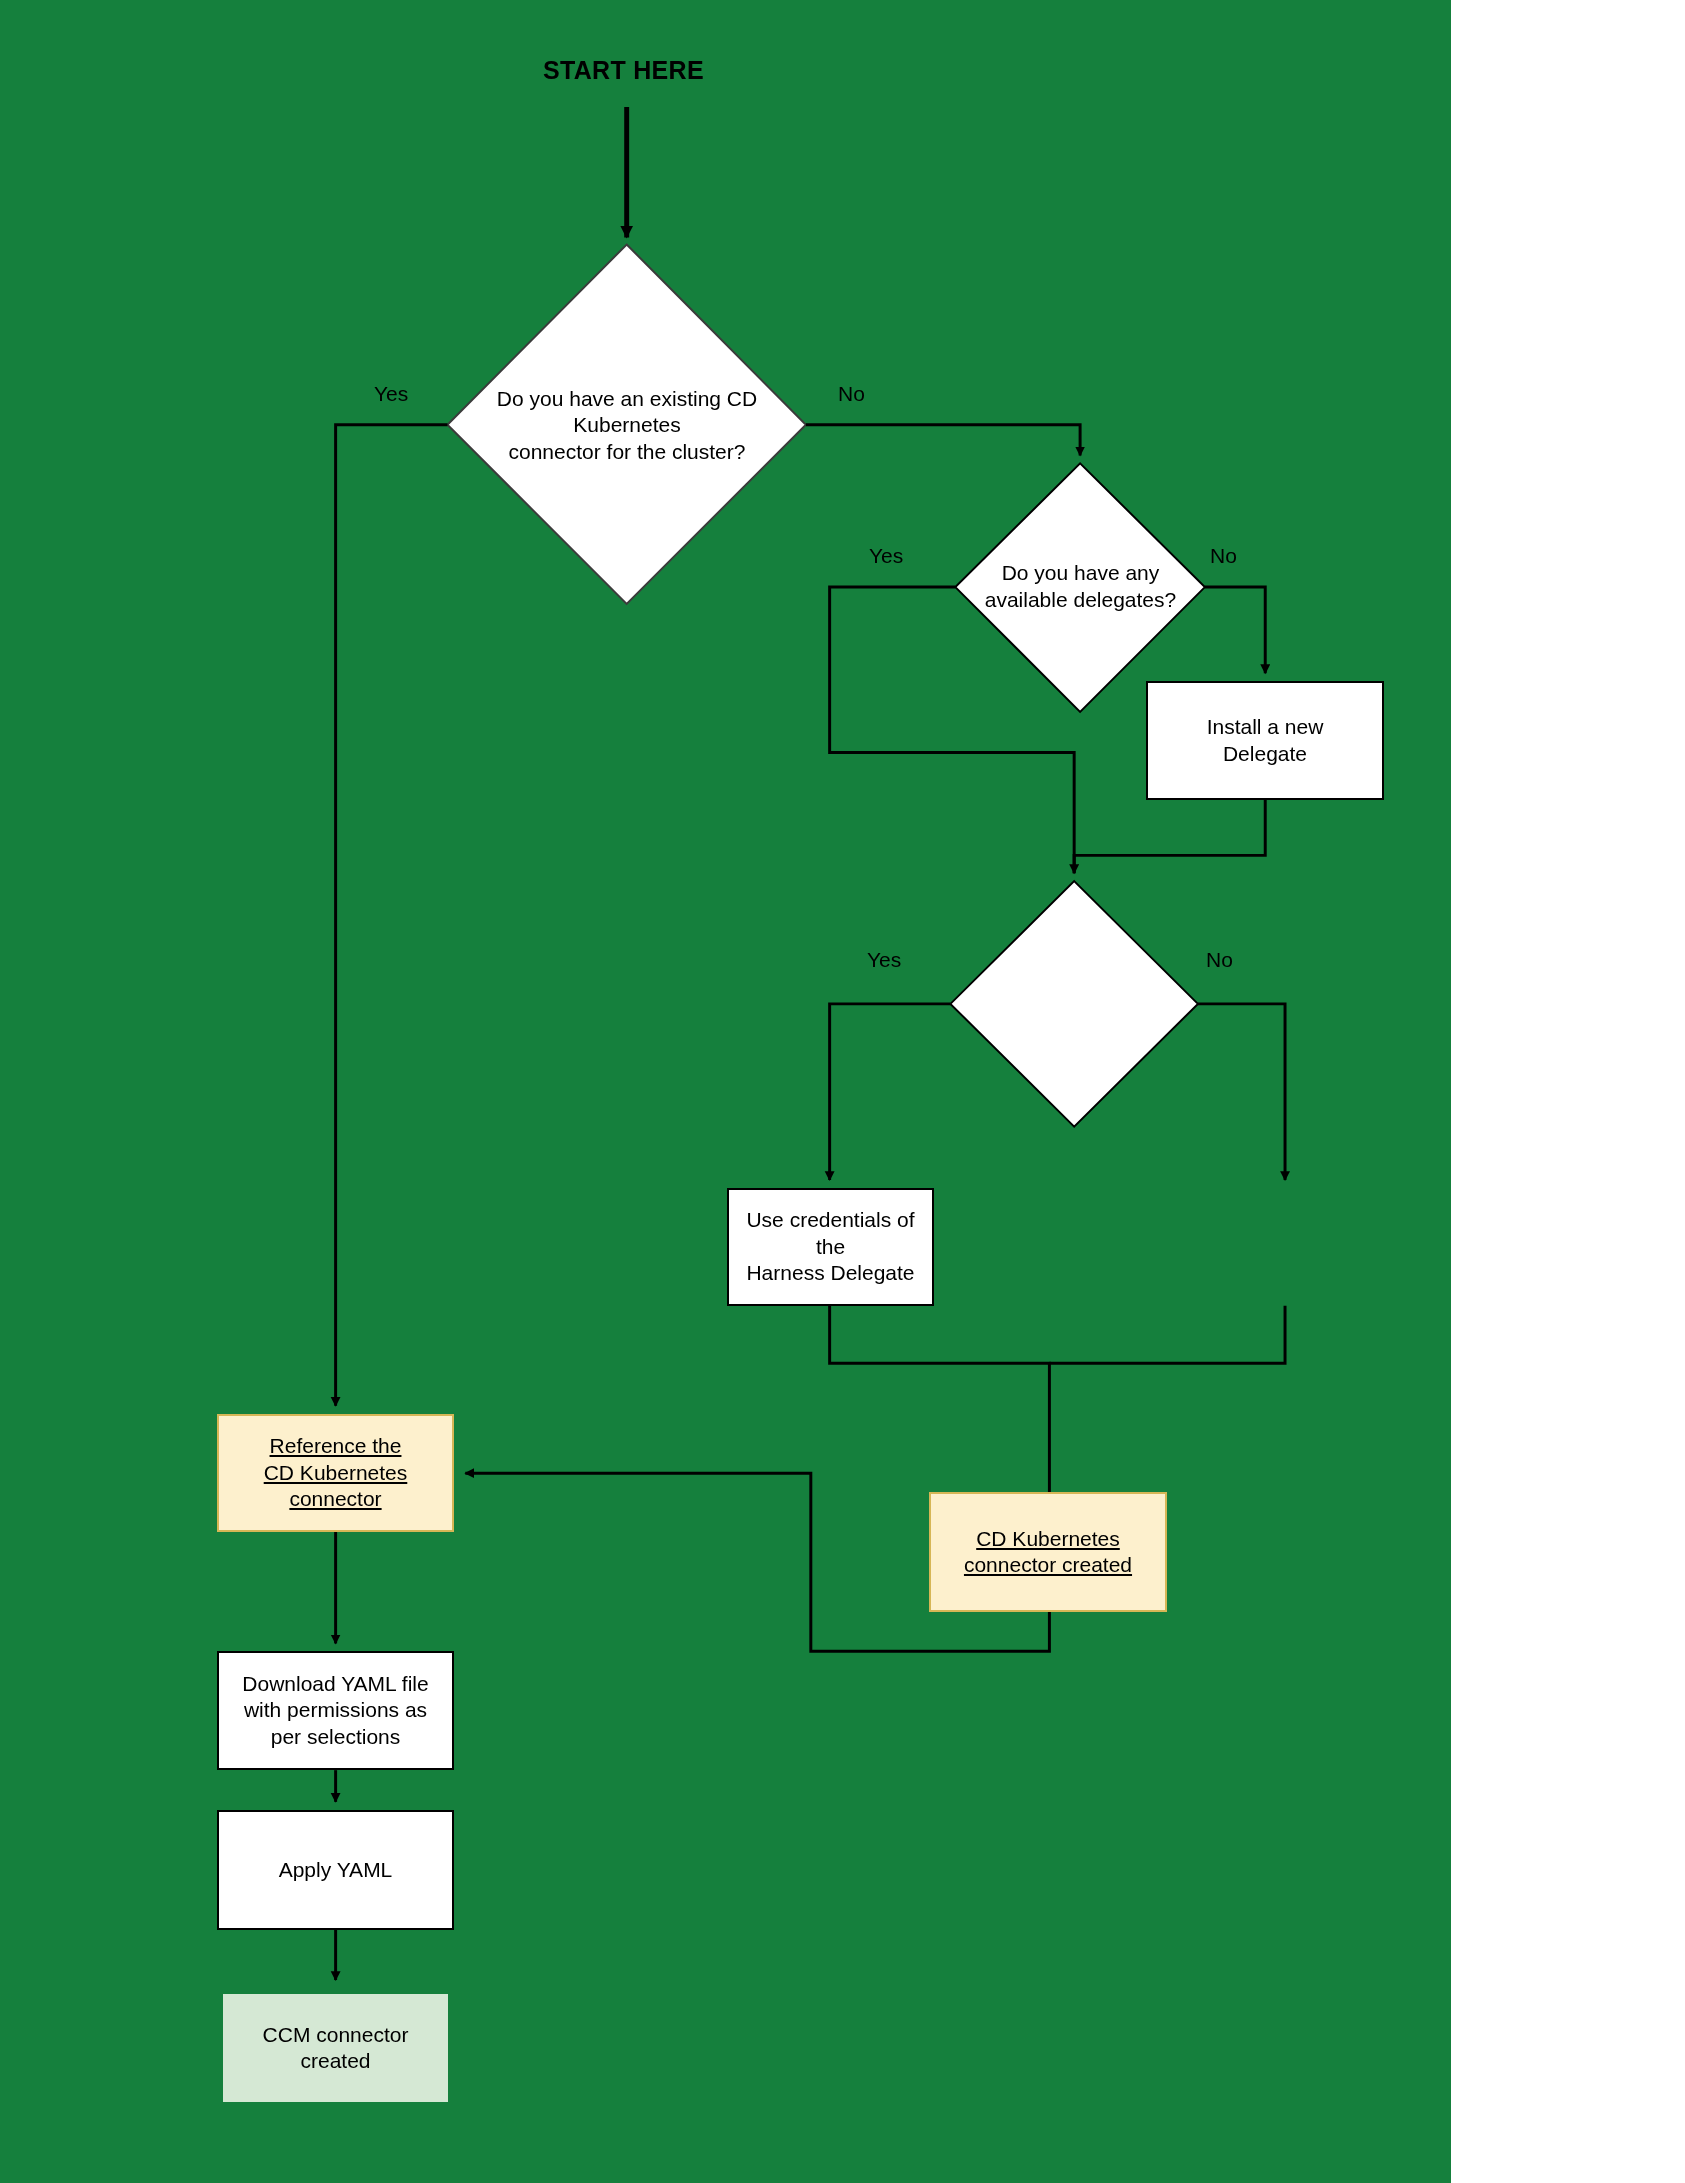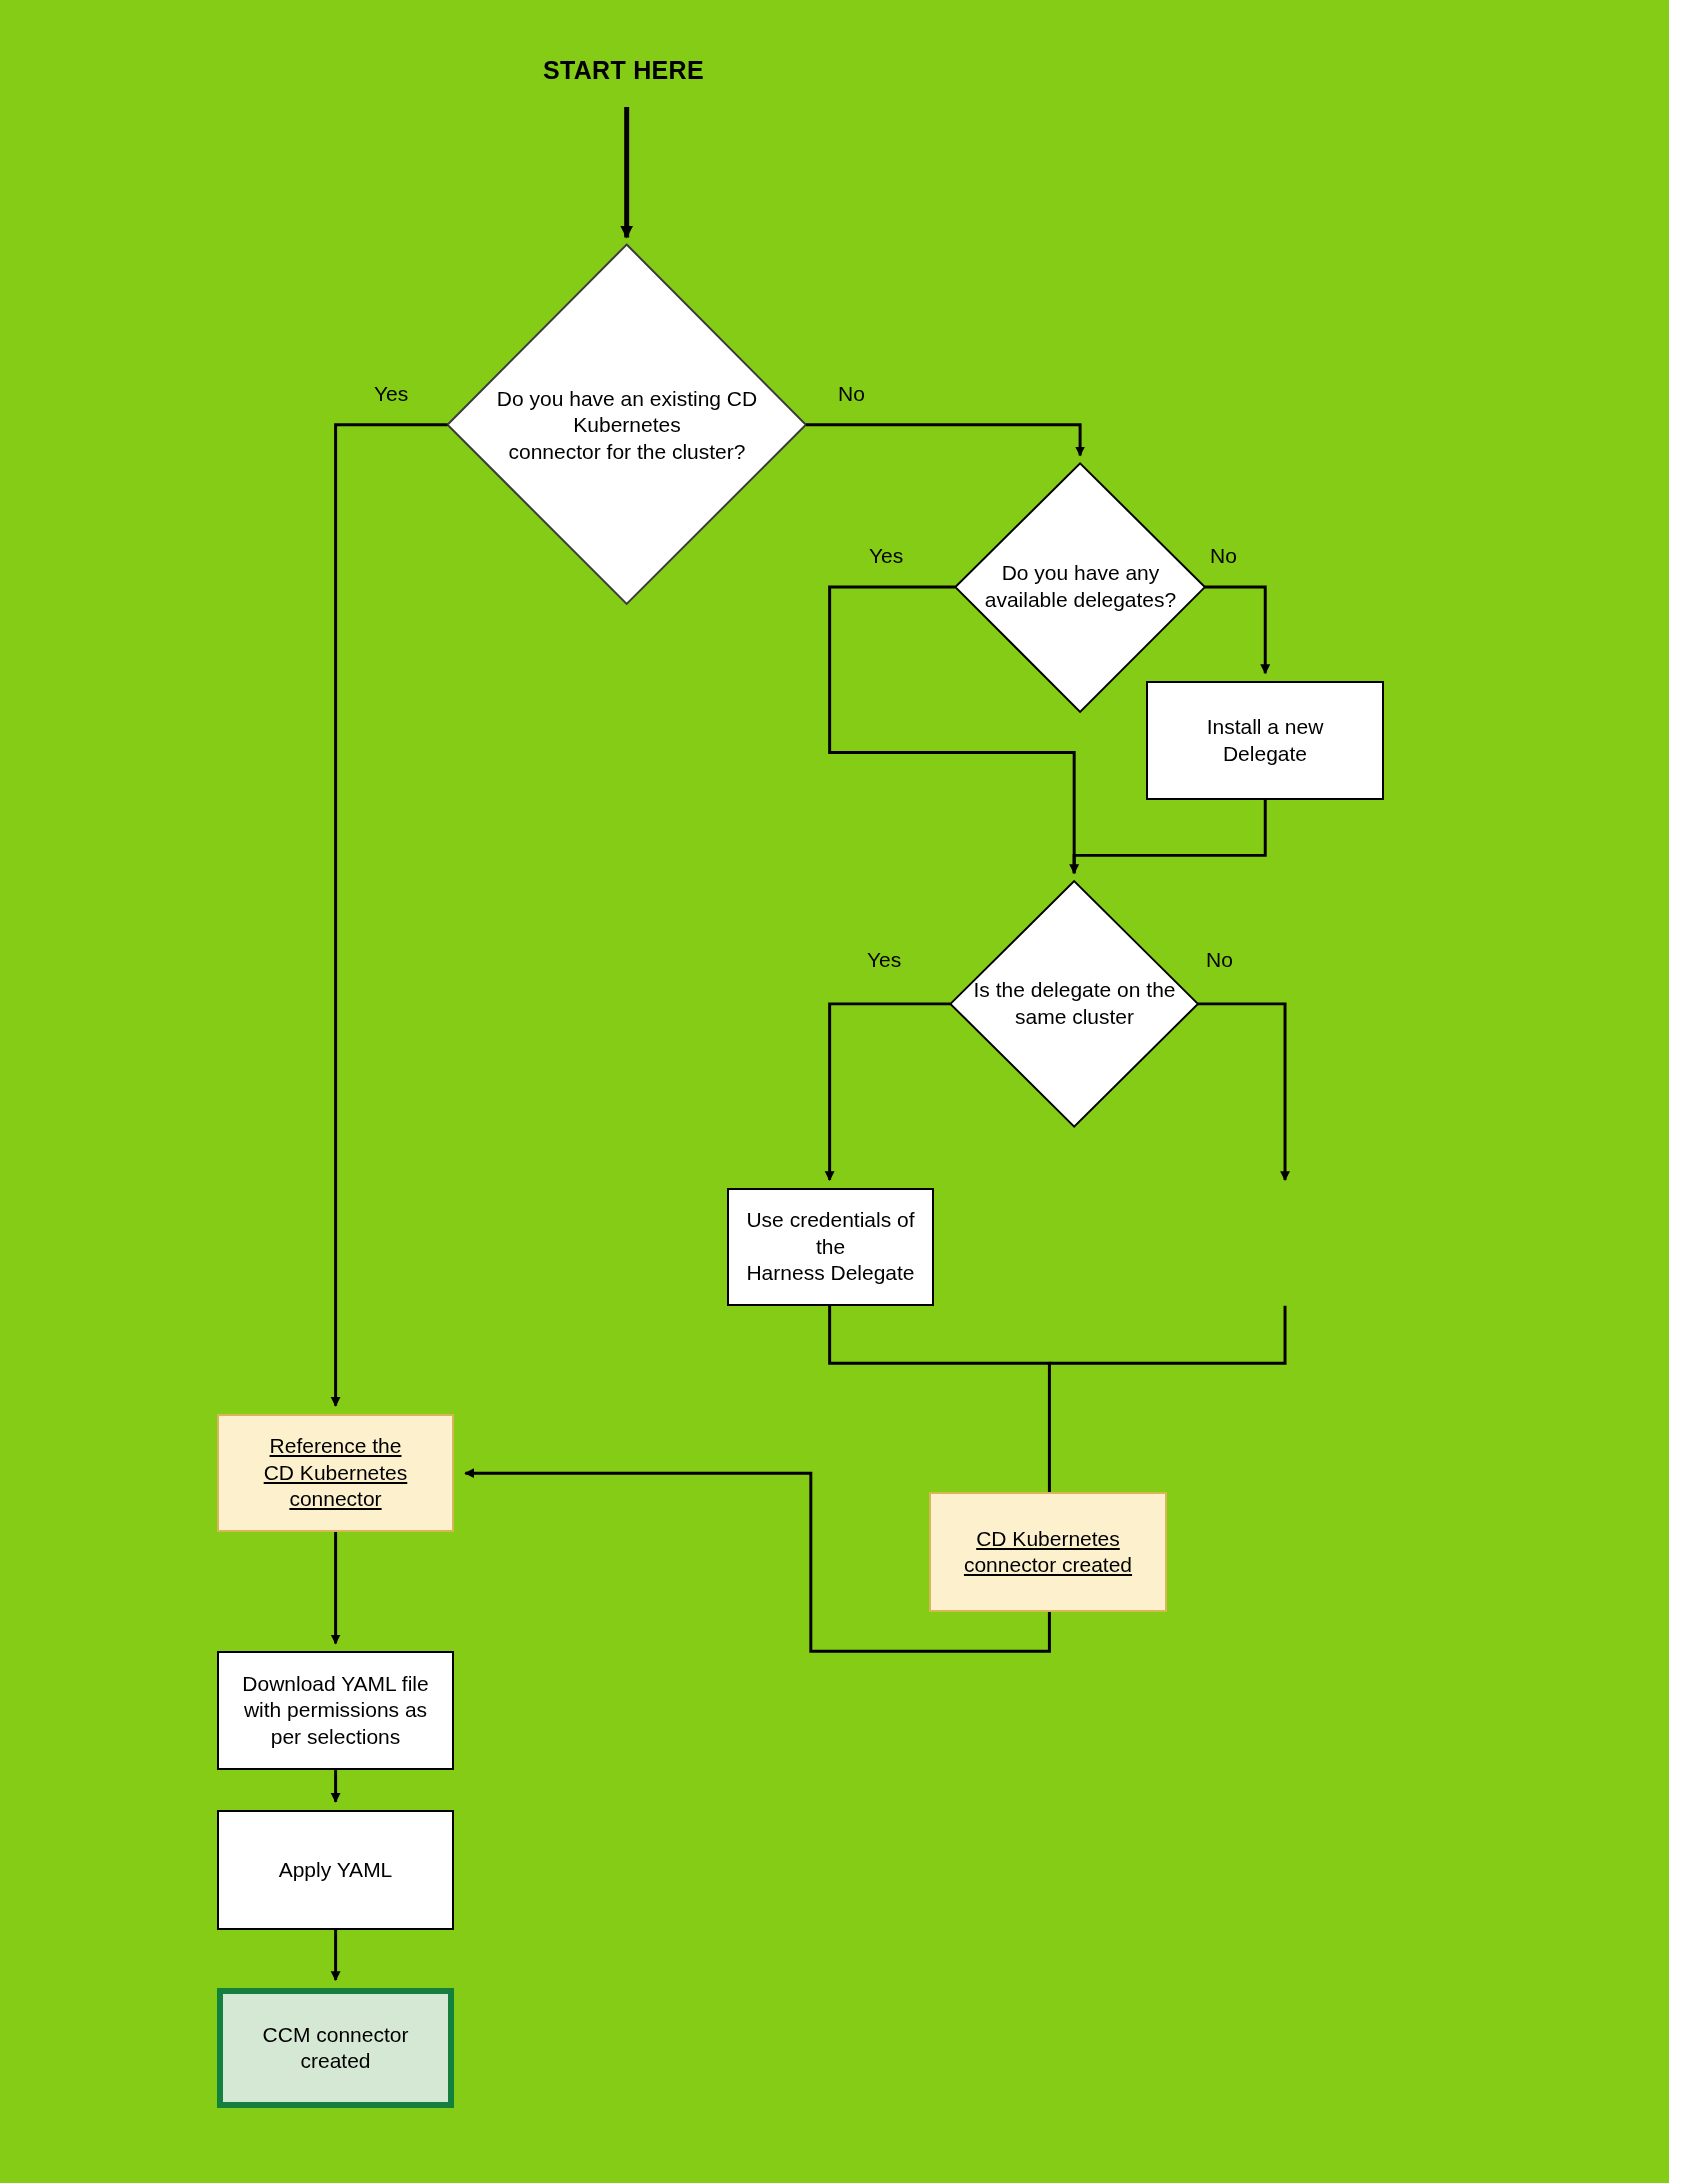--- a/index.html
+++ b/index.html
@@ -6,23 +6,23 @@
     margin: 0;
     padding: 0;
     background: #ffffff;
   }
   body {
     font-family: "Liberation Sans", sans-serif;
     color: #000000;
   }
   #canvas {
     position: relative;
-    width: 1669px;
+    width: 1451px;
     height: 2184px;
-    background: #84cc16;
+    background: #15803d;
     overflow: hidden;
   }
   svg.wires {
     position: absolute;
     left: 0;
     top: 0;
     width: 1685px;
     height: 2184px;
     pointer-events: none;
   }
@@ -137,24 +137,20 @@
     <span class="dec-label">Do you have an existing CD
 Kubernetes
 connector for the cluster?</span>
   </div>
 
   <div class="node decision" style="left:921px; top:550px; width:319px; height:73px;">
     <span class="dec-label">Do you have any
 available delegates?</span>
   </div>
 
-  <div class="node decision" style="left:911px; top:967px; width:327px; height:73px;">
-    <span class="dec-label">Is the delegate on the
-same cluster</span>
-  </div>
 
   <div class="edge-label" style="left:374px; top:382px;">Yes</div>
   <div class="edge-label" style="left:838px; top:382px;">No</div>
 
   <div class="edge-label" style="left:869px; top:544px;">Yes</div>
   <div class="edge-label" style="left:1210px; top:544px;">No</div>
 
   <div class="edge-label" style="left:867px; top:948px;">Yes</div>
   <div class="edge-label" style="left:1206px; top:948px;">No</div>
 

